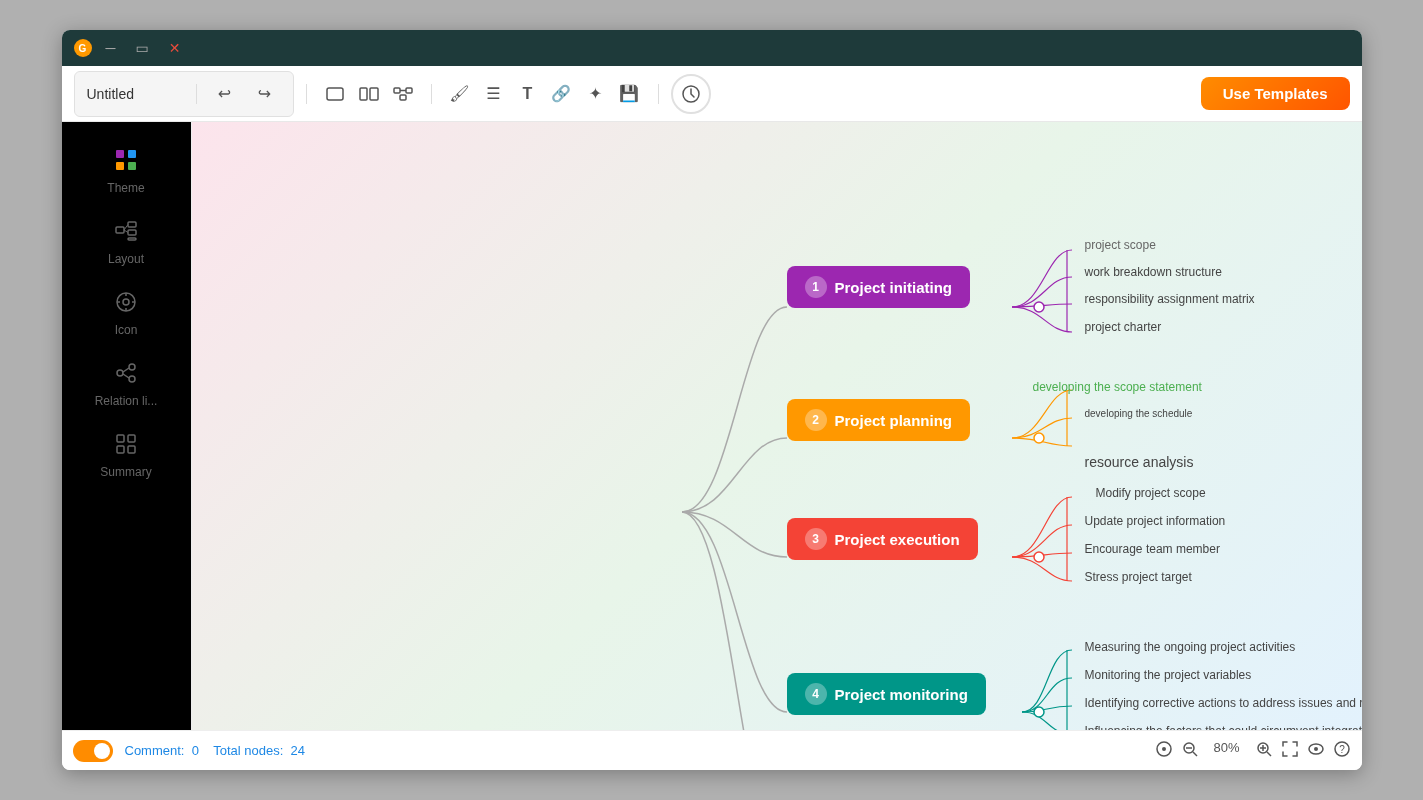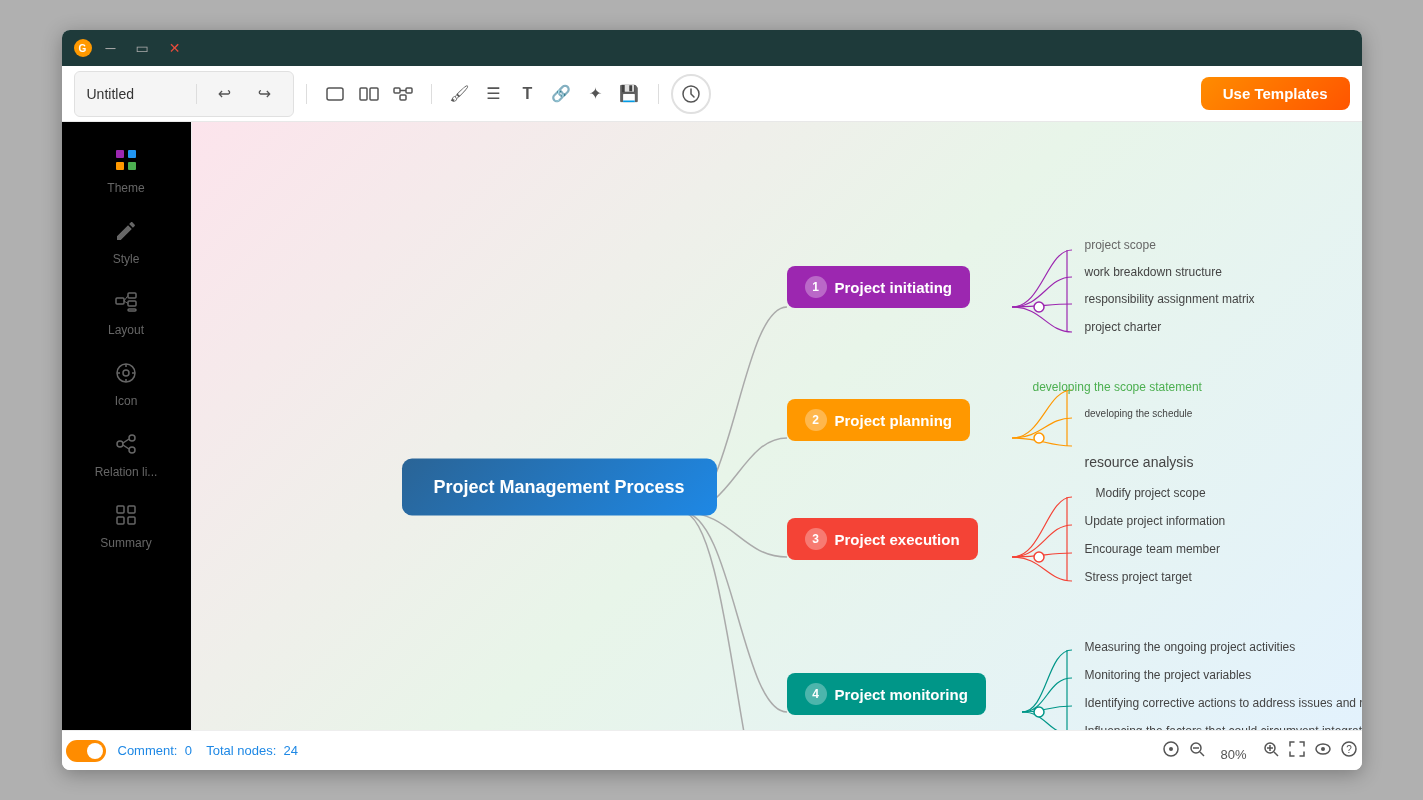--- a/index.html
+++ b/index.html
@@ -183,21 +183,21 @@
       z-index: 5;
     }
 
     
     .bottom-bar {
       height: 40px;
       background: #fff;
       border-top: 1px solid #eee;
       display: flex;
       align-items: center;
-      padding: 0 4px;
+      padding: 0 11px;
       gap: 12px;
       flex-shrink: 0;
     }
     .toggle-switch {
       width: 40px; height: 22px;
       background: #ff8c00;
       border-radius: 11px;
       position: relative;
       cursor: pointer;
     }
@@ -205,21 +205,21 @@
       content: '';
       position: absolute;
       right: 3px; top: 3px;
       width: 16px; height: 16px;
       background: #fff;
       border-radius: 50%;
     }
     .bottom-text { font-size: 13px; color: #555; }
     .bottom-text span { color: #1e88e5; }
     .bottom-spacer { flex: 1; }
-    .zoom-controls { display: flex; align-items: flex-end; gap: 8px; }
+    .zoom-controls { display: flex; align-items: flex-start; gap: 8px; }
     .zoom-btn { background: none; border: none; cursor: pointer; font-size: 16px; color: #555; }
     .zoom-text { font-size: 13px; color: #555; min-width: 40px; text-align: center; }
   </style>
 </head>
 <body>
 
 <div class="window">
 
   <div class="titlebar">
     <div class="titlebar-logo">
@@ -295,28 +295,20 @@
       <div class="sidebar-item">
         <span class="icon">
           <svg width="24" height="24" viewBox="0 0 24 24">
               <rect x="2" y="2" width="8" height="8" rx="1" fill="#9c27b0"></rect>
               <rect x="14" y="2" width="8" height="8" rx="1" fill="#2196f3"></rect>
               <rect x="2" y="14" width="8" height="8" rx="1" fill="#ff9800"></rect>
               <rect x="14" y="14" width="8" height="8" rx="1" fill="#4caf50"></rect>
             </svg>
         </span>
         <span class="label">Theme</span>
-      </div>
-      <div class="sidebar-item">
-        <span class="icon">
-          <svg width="24" height="24" viewBox="0 0 24 24">
-              <path d="M3 17.25V21h3.75L17.81 9.94l-3.75-3.75L3 17.25zM20.71 7.04c.39-.39.39-1.02 0-1.41l-2.34-2.34c-.39-.39-1.02-.39-1.41 0l-1.83 1.83 3.75 3.75 1.83-1.83z" fill="#666"></path>
-            </svg>
-        </span>
-        <span class="label">Style</span>
       </div>
       <div class="sidebar-item">
         <span class="icon">
           <svg width="24" height="24" viewBox="0 0 24 24">
               <rect x="2" y="8" width="8" height="6" rx="1" fill="none" stroke="#666" stroke-width="1.5"></rect>
               <rect x="14" y="3" width="8" height="5" rx="1" fill="none" stroke="#666" stroke-width="1.5"></rect>
               <rect x="14" y="11" width="8" height="5" rx="1" fill="none" stroke="#666" stroke-width="1.5"></rect>
               <rect x="14" y="19" width="8" height="2" rx="1" fill="none" stroke="#666" stroke-width="1.5"></rect>
               <line x1="10" y1="11" x2="14" y2="5.5" stroke="#666" stroke-width="1"></line>
               <line x1="10" y1="11" x2="14" y2="13.5" stroke="#666" stroke-width="1"></line>
@@ -399,21 +391,20 @@
         <path d="M 820 740 C 850 740 855 720 880 720" fill="none" stroke="#00acc1" stroke-width="1.2"></path>
         <line x1="875" y1="692" x2="875" y2="720" stroke="#00acc1" stroke-width="1.2"></line>
 
         <circle cx="847" cy="590" r="5" fill="white" stroke="#009688" stroke-width="1.5"></circle>
         <circle cx="847" cy="316" r="5" fill="white" stroke="#ff9800" stroke-width="1.5"></circle>
         <circle cx="847" cy="435" r="5" fill="white" stroke="#f44336" stroke-width="1.5"></circle>
         <circle cx="847" cy="185" r="5" fill="white" stroke="#9c27b0" stroke-width="1.5"></circle>
         <circle cx="847" cy="740" r="5" fill="white" stroke="#00acc1" stroke-width="1.5"></circle>
       </svg>
 
-      <div class="central-node" style="left:210px; top:365px; transform:translateY(-50%);">Project Management Process</div>
 
       <div class="branch-node" style="left:595px; top:165px; transform:translateY(-50%); background:#9c27b0;">
         <span class="branch-num">1</span>
         <span>Project initiating</span>
       </div>
 
       <div class="leaf-node" style="left:893px; top:116px; color:#666; font-size:12px;">project scope</div>
       <div class="leaf-node" style="left:893px; top:143px; color:#444; font-size:12px;">work breakdown structure</div>
       <div class="leaf-node" style="left:893px; top:170px; color:#444; font-size:12px;">responsibility assignment matrix</div>
       <div class="leaf-node" style="left:893px; top:198px; color:#444; font-size:12px;">project charter</div>

